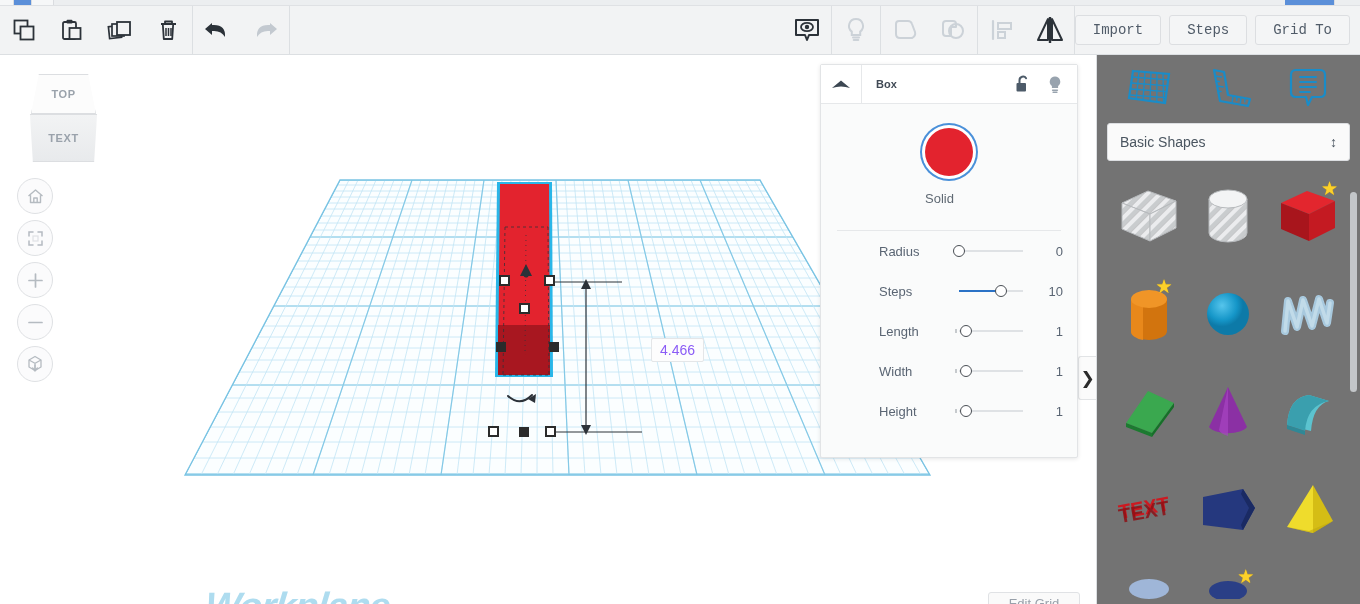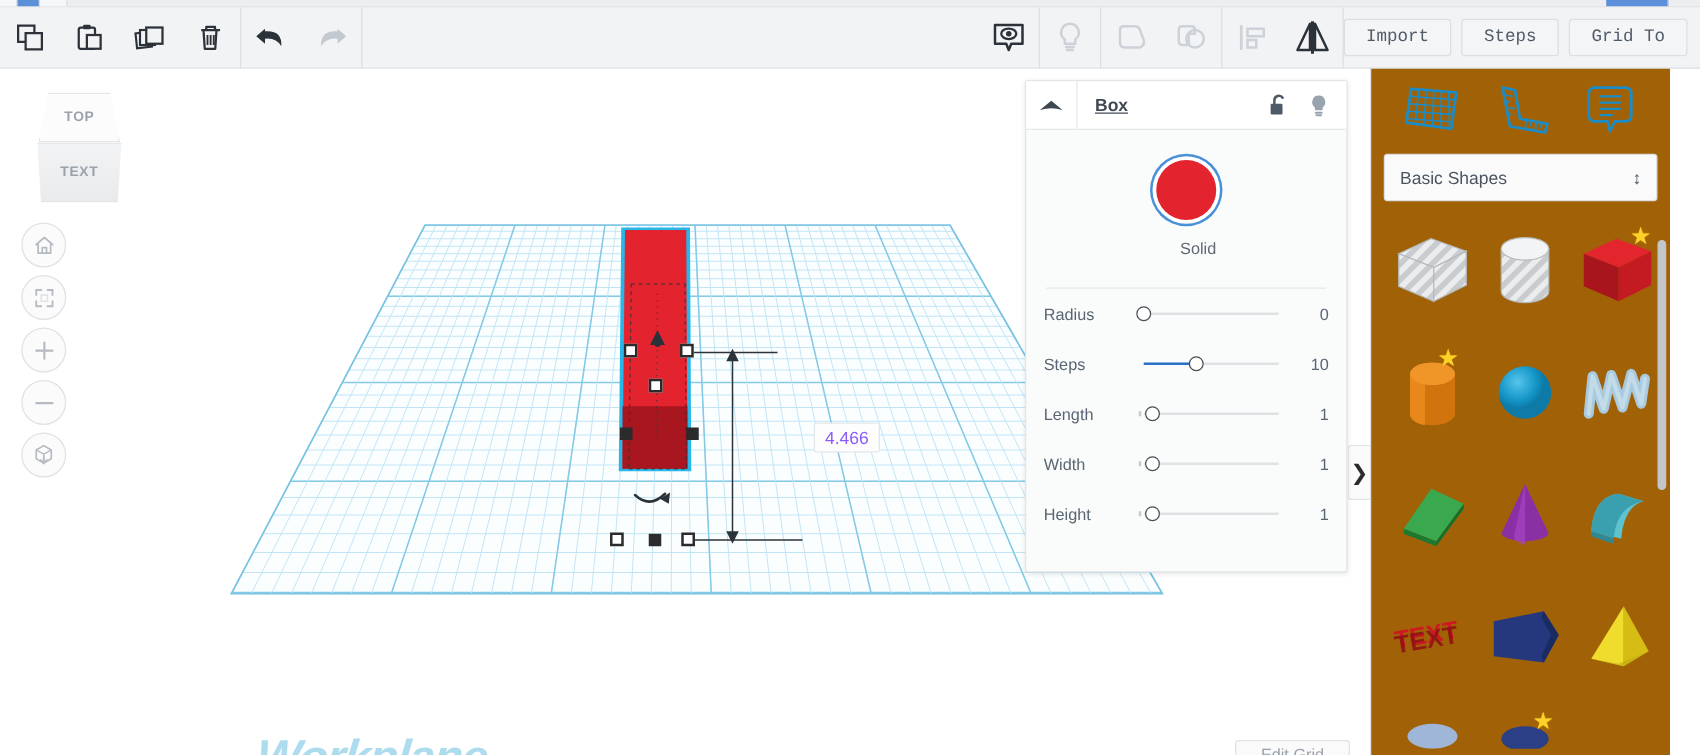--- a/index.html
+++ b/index.html
@@ -116,53 +116,53 @@
     box-shadow: 0 1px 4px rgba(0,0,0,.10);
   }
   .insp-head {
     height: 39px; background: #ffffff; border-bottom: 1px solid #e6e8ea;
     display: flex; align-items: center;
   }
   .insp-collapse {
     width: 41px; height: 39px; display: flex; align-items: center; justify-content: center;
     border-right: 1px solid #e6e8ea; cursor: pointer;
   }
-  .insp-title { flex: 1; padding-left: 14px; font-size: 14px; font-weight: bold; color: #404a55; text-decoration: underline; }
+  .insp-title { flex: 1; padding-left: 14px; font-size: 11px; font-weight: bold; color: #404a55; }
   .insp-icon { width: 32px; height: 39px; display: flex; align-items: center; justify-content: center; cursor: pointer; }
 
   .sh-row { display: flex; justify-content: center; gap: 52px; padding-top: 24px; }
-  .sh-item { display: flex; flex-direction: column; align-items: flex-end; cursor: pointer; }
+  .sh-item { display: flex; flex-direction: column; align-items: flex-start; cursor: pointer; }
   .sh-swatch { width: 48px; height: 48px; border-radius: 50%; }
   .sh-swatch.solid { background: #e3232e; box-shadow: 0 0 0 3px #fff, 0 0 0 5px #4a90d9; }
   .sh-swatch.hole {
     background: repeating-linear-gradient(45deg,#cfcfcf 0 5px,#eaeaea 5px 10px);
     box-shadow: 0 0 0 3px #fff, 0 0 0 4px #e2e4e6;
   }
   .sh-label { margin-top: 15px; font-size: 13px; color: #5f6973; }
 
   .insp-divider { margin: 24px 16px 0; border-top: 1px solid #e6e8ea; }
 
   .slider-row { display: flex; align-items: center; height: 40px; padding: 0 14px; }
-  .sl-name { width: 74px; font-size: 13px; color: #5a6573; }
+  .sl-name { width: 74px; font-size: 13px; color: #5a6573; margin-left: 44px; }
   .sl-track-wrap { position: relative; flex: 1; height: 20px; }
   .sl-track {
     position: absolute; top: 9px; left: 6px; right: 6px; height: 2px; background: #dfe2e5;
   }
   .sl-fill { position: absolute; top: 9px; left: 6px; height: 2px; background: #2a72c6; }
   .sl-thumb {
     position: absolute; top: 4px; width: 12px; height: 12px; border-radius: 50%;
     background: #fff; border: 1.5px solid #4a4f55; cursor: pointer;
   }
   .sl-tick { position: absolute; top: 8px; width: 2px; height: 4px; background: #c6cacd; }
   .sl-value { width: 34px; text-align: right; font-size: 13px; color: #5a6573; }
 
   
   .shapes-panel {
-    position: absolute; left: 1096px; top: 55px; width: 240px; height: 549px;
-    background: #a16207; border-left: 1px solid #dcdfe2;
+    position: absolute; left: 1096px; top: 55px; width: 264px; height: 549px;
+    background: #737373; border-left: 1px solid #dcdfe2;
   }
   .sp-icons { display: flex; justify-content: space-around; align-items: center; height: 68px; padding: 0 12px; }
   .sp-icon { cursor: pointer; }
   .sp-select {
     margin: 0 10px; height: 38px; background: #fafafa; border: 1px solid #dcdee1;
     border-radius: 3px; display: flex; align-items: center; justify-content: space-between;
     padding: 0 12px; font-size: 14px; color: #4a5560; cursor: pointer;
   }
   .sp-grid {
     position: relative; margin-top: 14px; padding: 0 12px;

